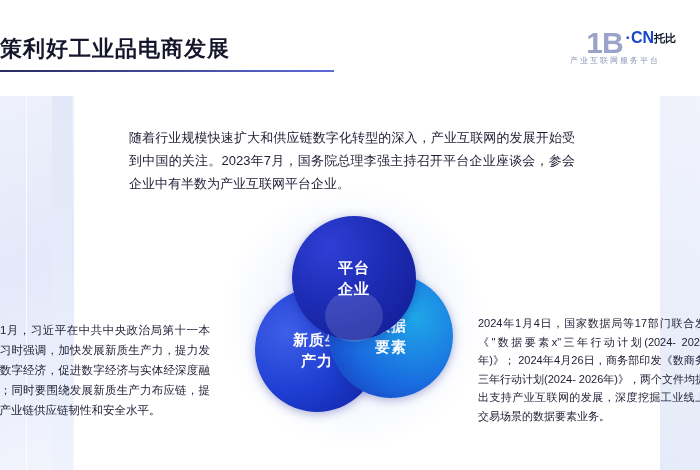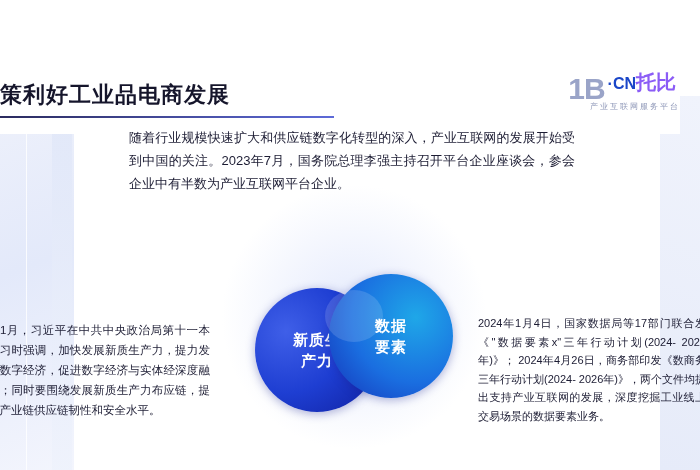--- a/index.html
+++ b/index.html
@@ -22,21 +22,20 @@
     overflow: hidden;
   }
   
   .header {
     position: absolute;
     top: 0;
     left: 0;
     width: 680px;
     height: 88px;
     background: #ffffff;
-    margin-top: 46px;
   }
   .header-title {
     position: absolute;
     left: 0px;
     top: 34px;
     font-size: 22px;
     font-weight: bold;
     letter-spacing: 1px;
     color: #15152b;
     white-space: nowrap;
@@ -68,30 +67,29 @@
   }
   .logo-cn {
     font-size: 16px;
     font-weight: bold;
     color: #1a46c8;
     line-height: 16px;
     margin-left: 3px;
     margin-top: 2px;
   }
   .logo-tuo {
-    font-size: 20px;
-    font-weight: bold;
-    color: #8b5cf6;
+    font-size: 11px;
+    font-weight: bold;
+    color: #0f172a;
     line-height: 16px;
     margin-top: 2px;
-    font-family: Liberation Mono, monospace;
   }
   .logo-sub {
     position: absolute;
-    right: 0;
+    right: 20px;
     top: 55px;
     font-size: 8px;
     color: #8f98b8;
     letter-spacing: 2px;
     white-space: nowrap;
   }
   
   .strip-left {
     position: absolute;
     left: 0;
@@ -243,20 +241,26 @@
       <span class="logo-cn">·CN</span>
       <span class="logo-tuo">托比</span>
     </div>
     <div class="logo-sub">产业互联网服务平台</div>
   </div>
 
   <div class="para para-top">随着行业规模快速扩大和供应链数字化转型的深入，产业互联网的发展开始受到中国的关注。2023年7月，国务院总理李强主持召开平台企业座谈会，参会企业中有半数为产业互联网平台企业。</div>
 
   <div class="glow"></div>
   <div class="venn">
+    <div class="circle circle-top">
+      <div>
+        <span>平台</span>
+        <span>企业</span>
+      </div>
+    </div>
     <div class="circle circle-left">
       <div>
         <span>新质生</span>
         <span>产力</span>
       </div>
     </div>
     <div class="circle circle-right">
       <div>
         <span>数据</span>
         <span>要素</span>

